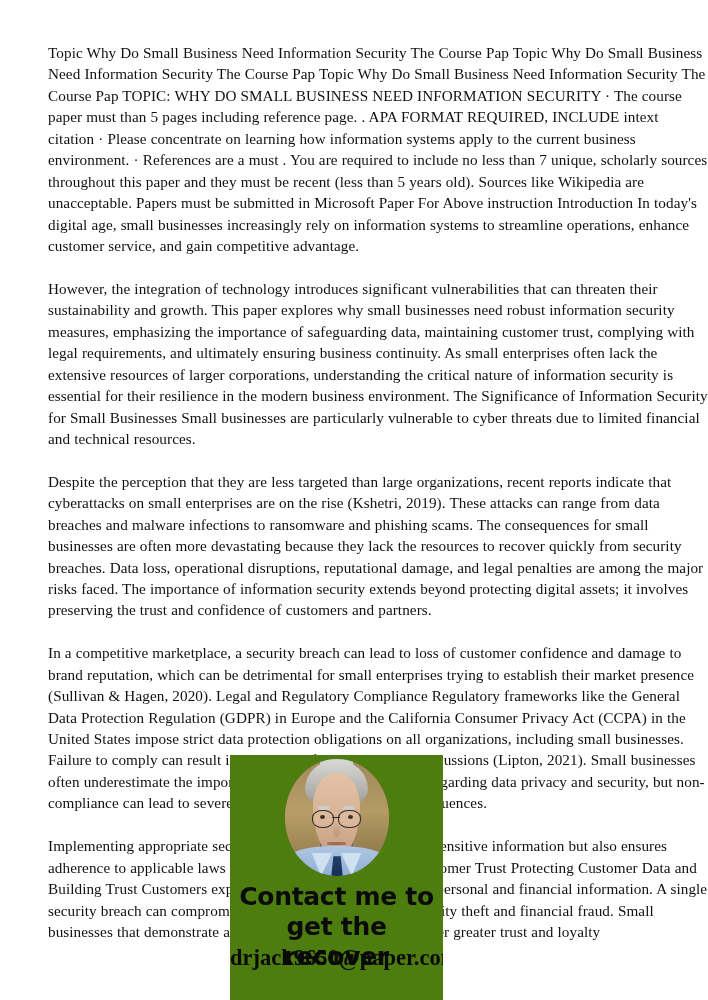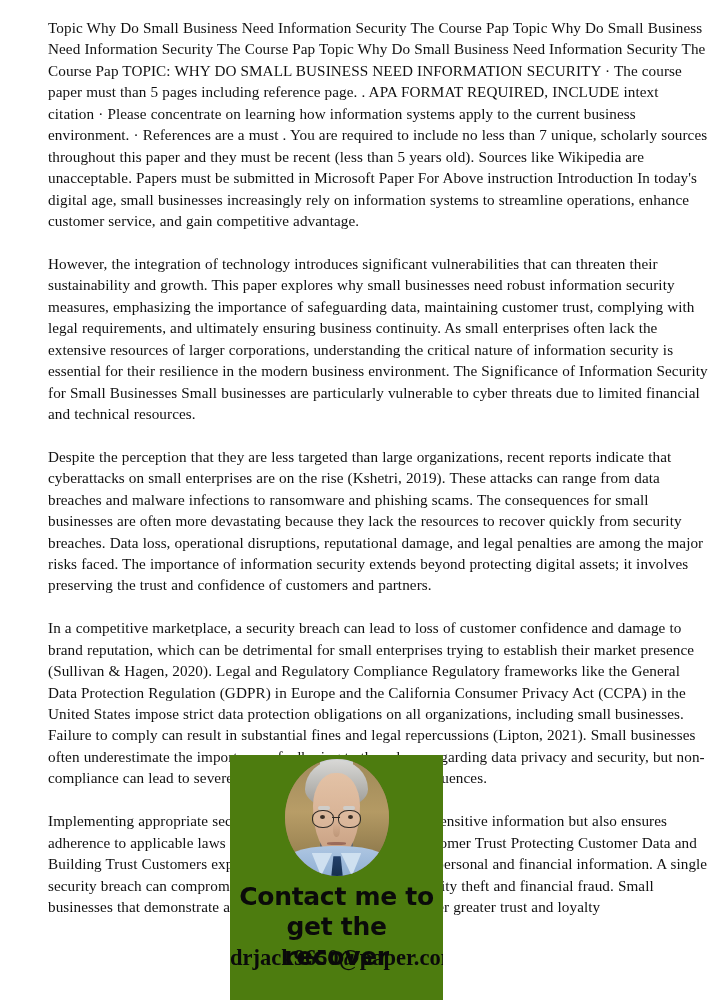--- a/index.html
+++ b/index.html
@@ -13,21 +13,21 @@
   #page {
     position: relative;
     width: 708px;
     height: 1000px;
     background: #ffffff;
     overflow: hidden;
   }
   #doc-body {
     position: absolute;
     left: 48px;
-    top: 17px;
+    top: 42px;
     width: 660px;
   }
   .para {
     font-size: 15.2px;
     line-height: 21.45px;
     color: #101010;
     text-align: left;
     margin: 0 0 21.3px 0;
     letter-spacing: 0.005em;
     word-spacing: 0.012em;

